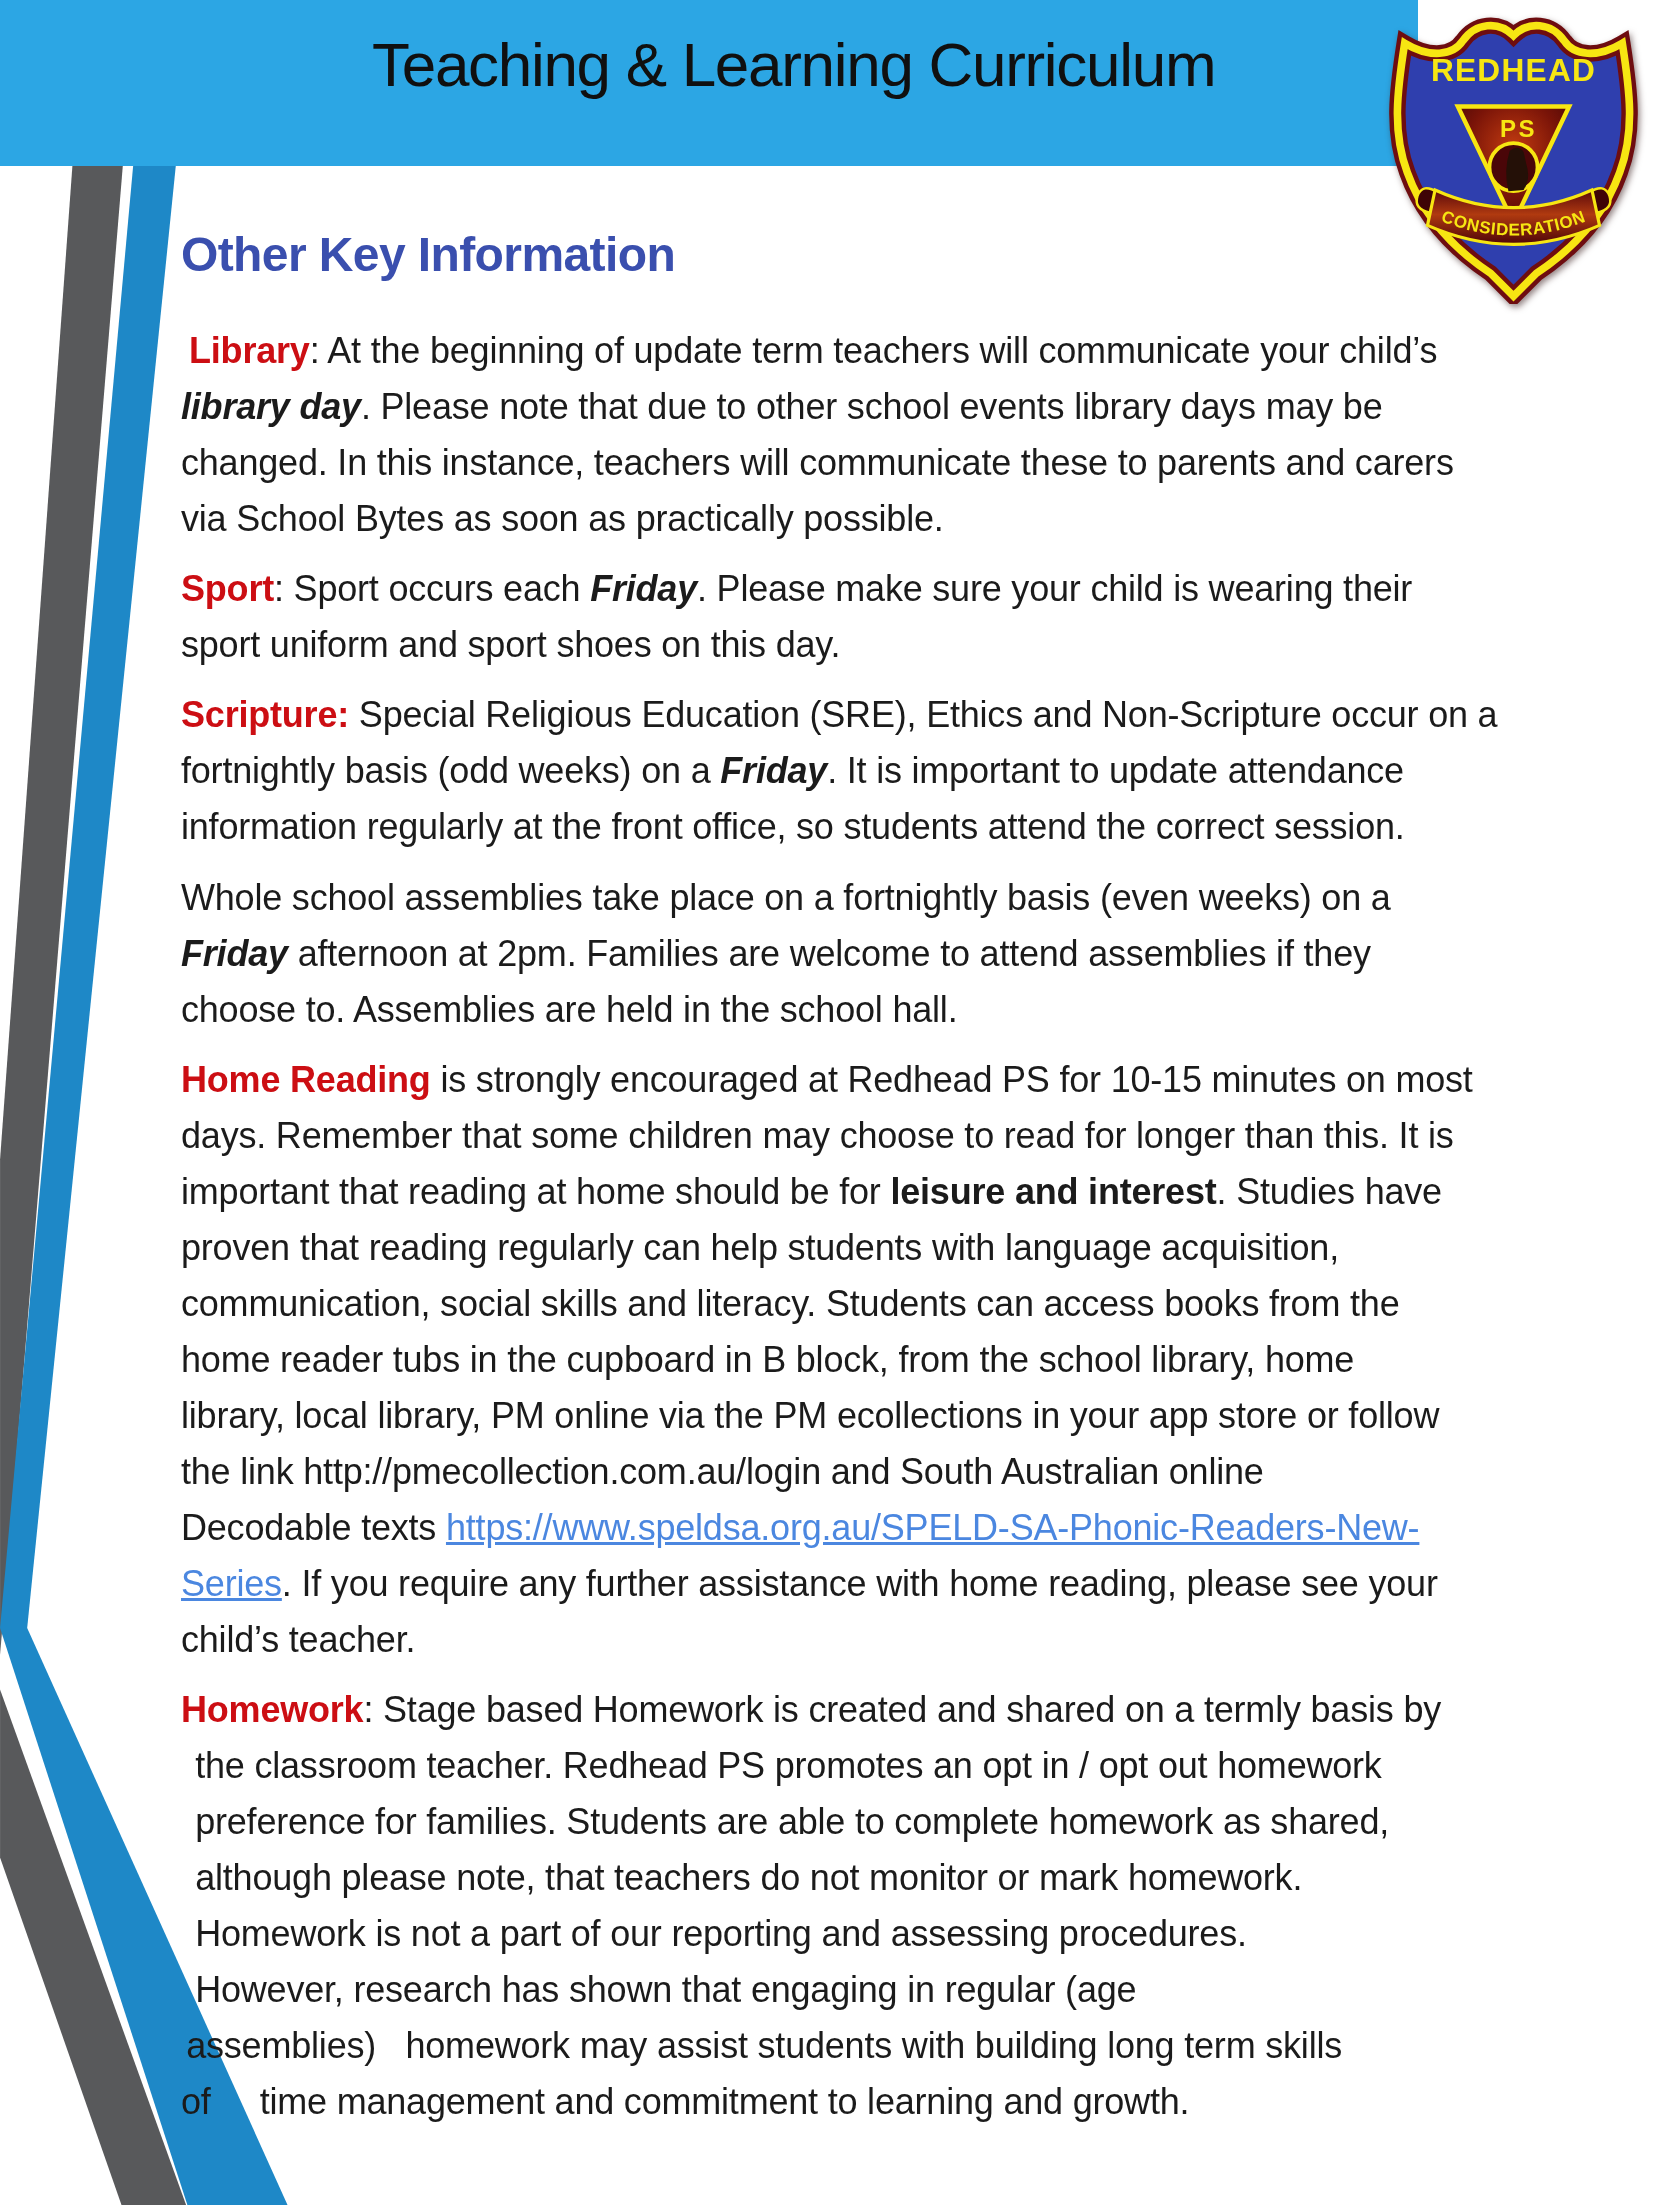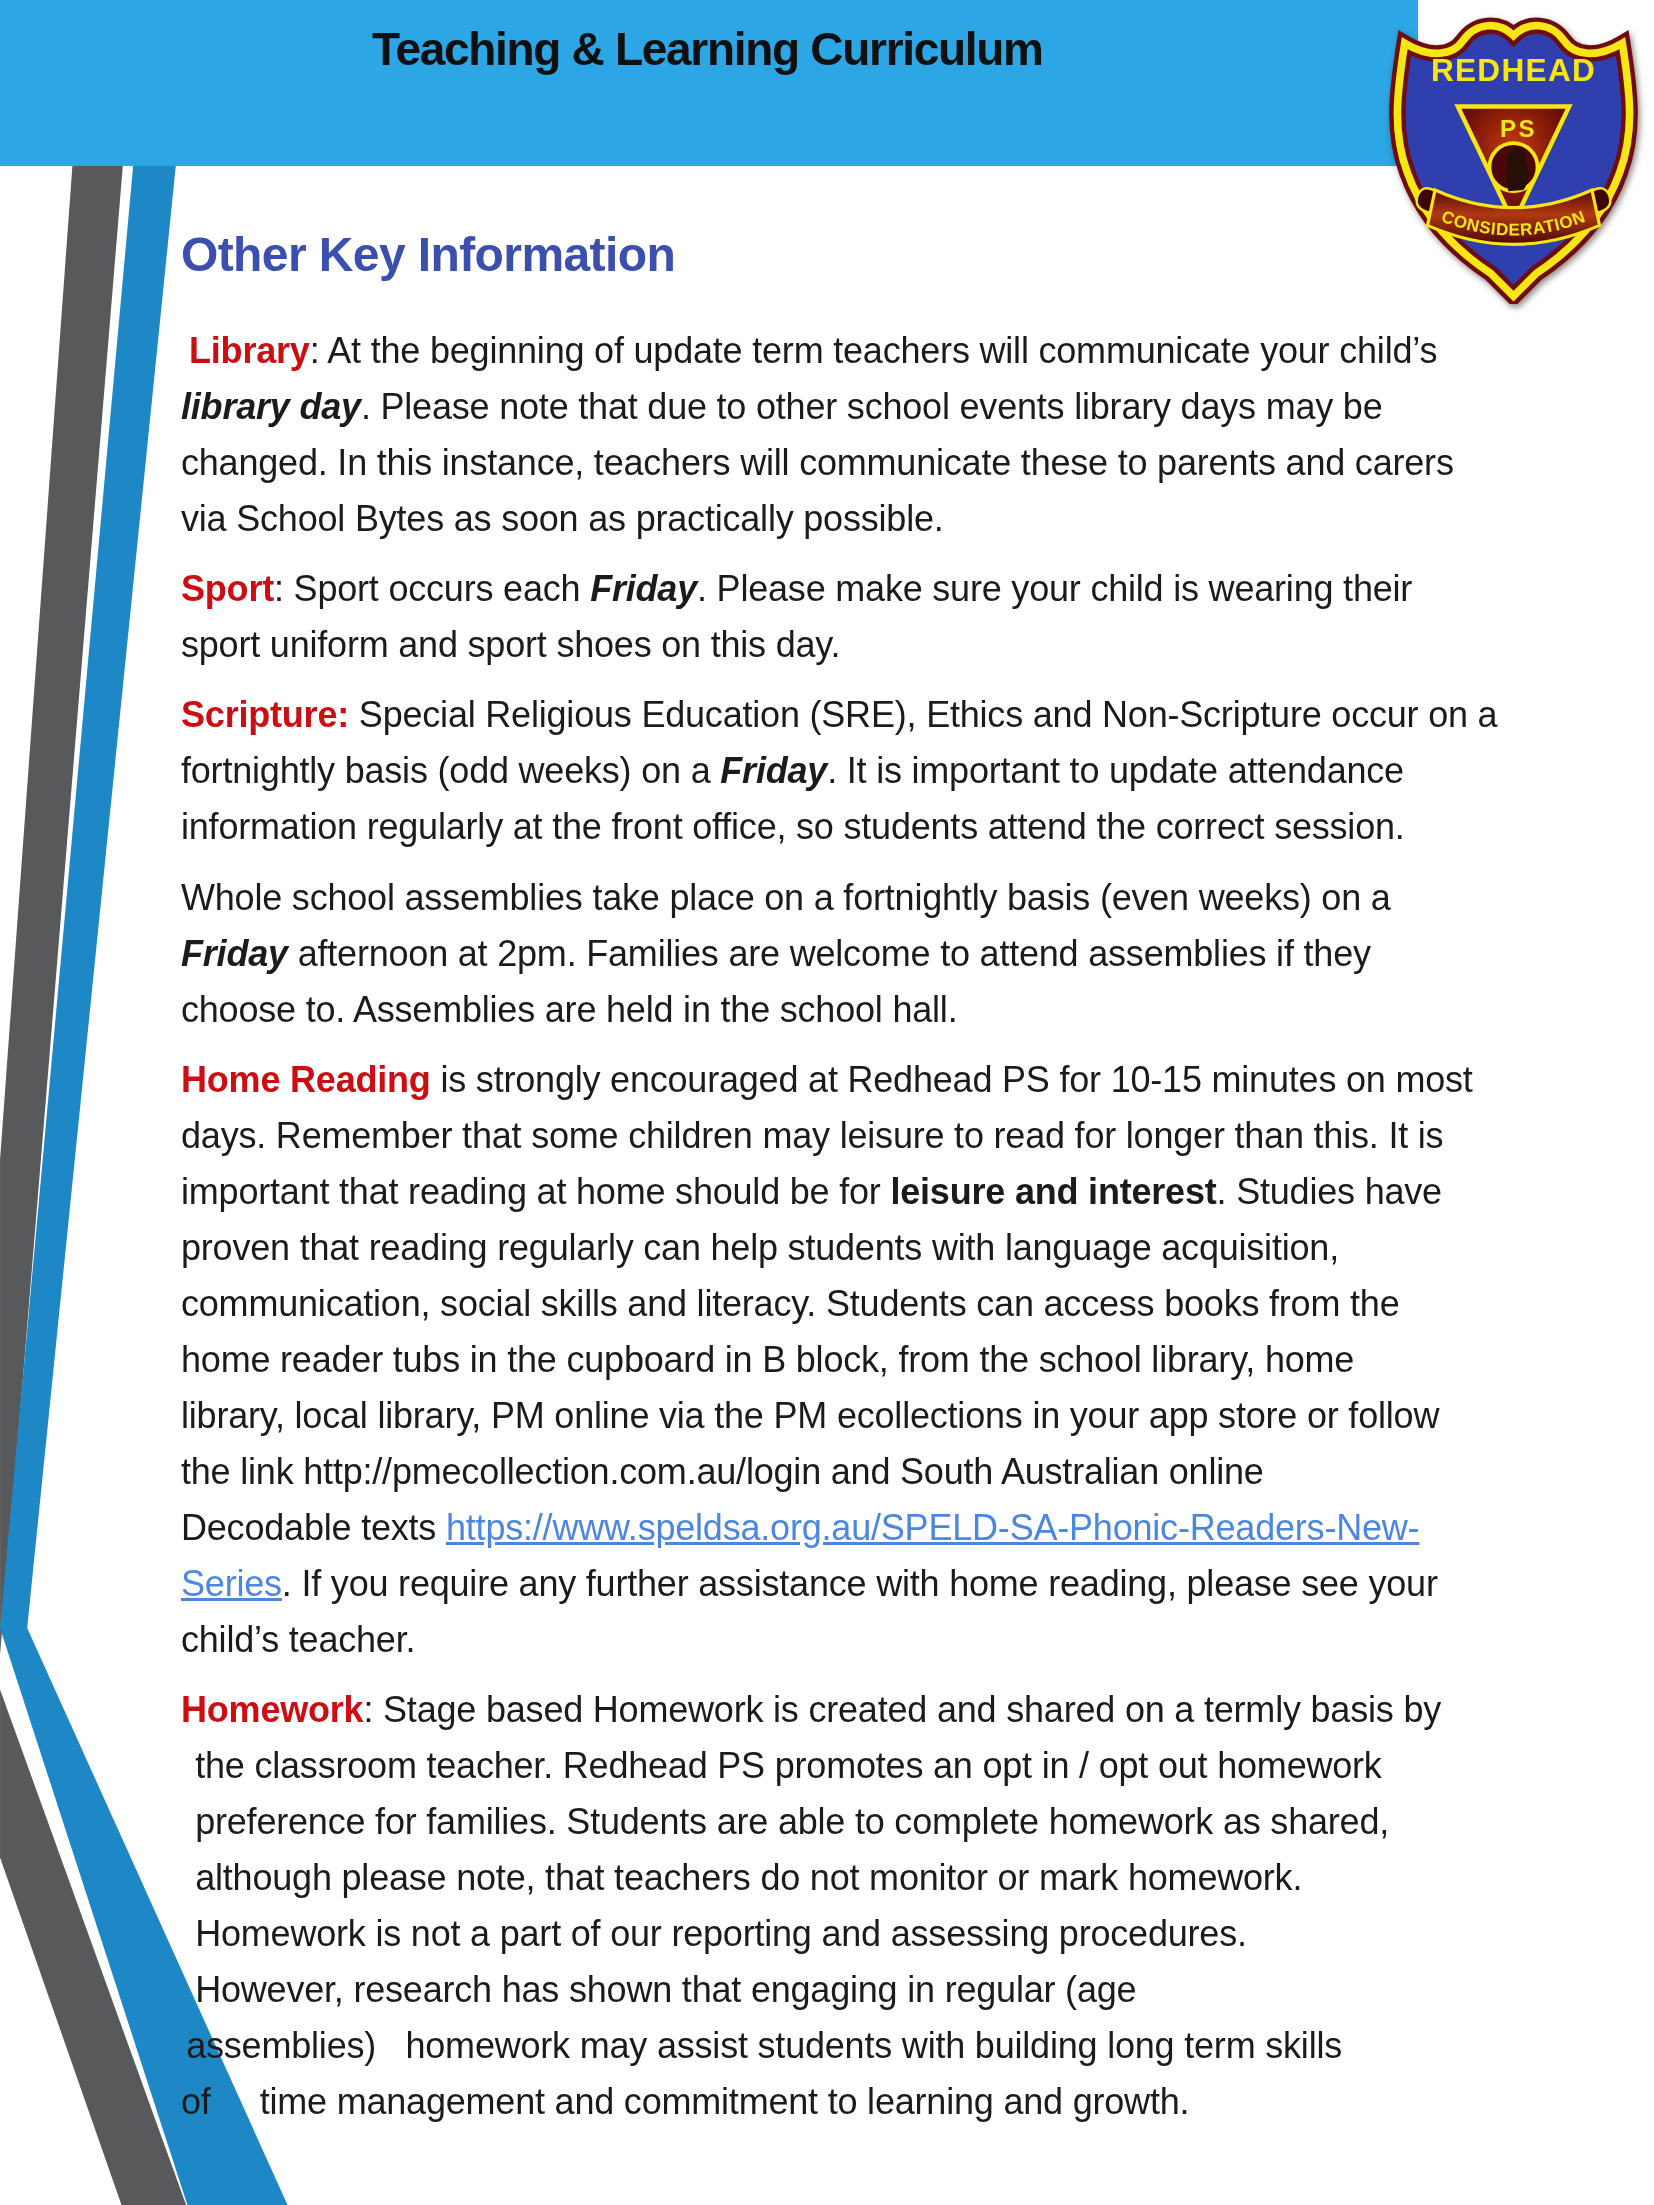--- a/index.html
+++ b/index.html
@@ -5,22 +5,22 @@
   html,body {margin:0; padding:0; background:#ffffff;}
   .page {
     position:relative; width:1654px; height:2205px; background:#ffffff;
     overflow:hidden; font-family:"Liberation Sans", sans-serif;
   }
   
   .decor-svg {position:absolute; left:0; top:0; z-index:1;}
   
   .banner {position:absolute; left:0; top:0; width:1418px; height:166px; z-index:2;}
   .title {
-    position:absolute; left:372px; top:22px; z-index:3;
-    font-size:46px; font-weight:bold; letter-spacing:-1.3px; white-space:nowrap;
+    position:absolute; left:372px; top:29px; z-index:3;
+    font-size:62px; font-weight:normal; letter-spacing:-1.3px; white-space:nowrap;
   }
   
   .badge {
     position:absolute; left:1387px; top:0; width:253px; height:304px; z-index:4;
     filter:drop-shadow(2.6px 3.9px 3.2px rgba(40,10,10,0.5));
   }
   
   .content {position:absolute; left:181px; top:227px; width:1441px; z-index:3;}
   .heading {font-size:48px; font-weight:bold; margin:0 0 41px 0; letter-spacing:-0.6px;}
   .para {margin:0 0 14.2px 0;}
@@ -102,21 +102,21 @@
           <div class="line"><span>fortnightly basis (odd weeks) on a </span><span class="run-bi">Friday</span><span>. It is important to update attendance</span></div>
           <div class="line"><span>information regularly at the front office, so students attend the correct session.</span></div>
         </div>
         <div class="para">
           <div class="line"><span>Whole school assemblies take place on a fortnightly basis (even weeks) on a</span></div>
           <div class="line"><span class="run-bi">Friday</span><span> afternoon at 2pm. Families are welcome to attend assemblies if they</span></div>
           <div class="line"><span>choose to. Assemblies are held in the school hall.</span></div>
         </div>
         <div class="para">
           <div class="line"><span class="run-label" style="color: rgb(204, 14, 19);">Home Reading</span><span> is strongly encouraged at Redhead PS for 10-15 minutes on most</span></div>
-          <div class="line"><span>days. Remember that some children may leisure to read for longer than this. It is</span></div>
+          <div class="line"><span>days. Remember that some children may choose to read for longer than this. It is</span></div>
           <div class="line"><span>important that reading at home should be for </span><span class="run-b">leisure and interest</span><span>. Studies have</span></div>
           <div class="line"><span>proven that reading regularly can help students with language acquisition,</span></div>
           <div class="line"><span>communication, social skills and literacy. Students can access books from the</span></div>
           <div class="line"><span>home reader tubs in the cupboard in B block, from the school library, home</span></div>
           <div class="line"><span>library, local library, PM online via the PM ecollections in your app store or follow</span></div>
           <div class="line"><span>the link http://pmecollection.com.au/login and South Australian online</span></div>
           <div class="line"><span>Decodable texts </span><a href="#" class="run-link" style="color: rgb(75, 135, 224);">https://www.speldsa.org.au/SPELD-SA-Phonic-Readers-New-</a></div>
           <div class="line"><a href="#" class="run-link" style="color: rgb(75, 135, 224);">Series</a><span>. If you require any further assistance with home reading, please see your</span></div>
           <div class="line"><span>child’s teacher.</span></div>
         </div>

